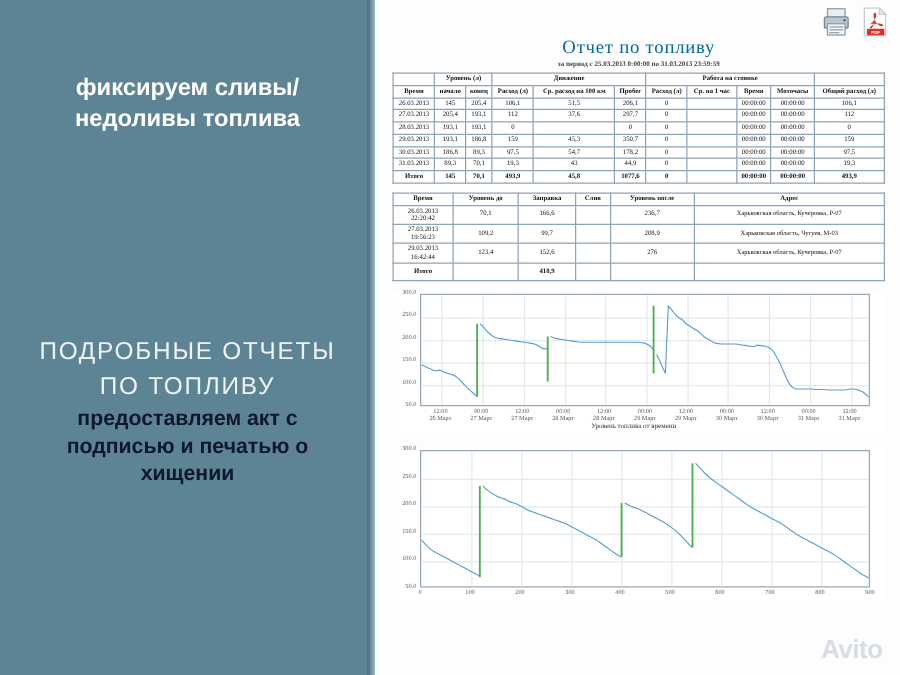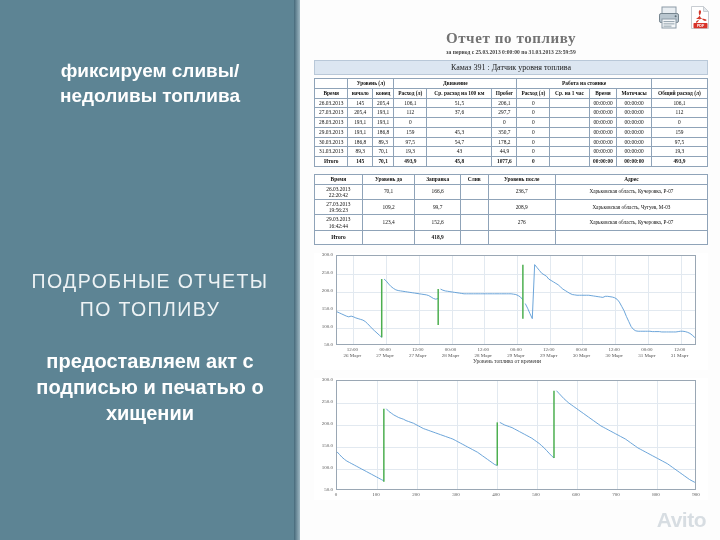--- a/index.html
+++ b/index.html
@@ -35,28 +35,27 @@
     margin-top:58px;
     font-size:19px;
     font-weight:bold;
     line-height:1.32;
     text-align:center;
     padding:0 18px;
     white-space:pre-line;
     color:#ffffff;
   }
   #tagline-2 {
-    margin-top:24px;
-    font-size:20px;
+    font-size:17px;
     font-weight:bold;
     line-height:1.32;
     text-align:center;
     padding:0 16px;
     white-space:pre-line;
-    color:#ffffff;
+    color:#0f172a;
   }
   #panel-edge {
     position:absolute; right:0; top:0;
     width:6px; height:540px;
     background:linear-gradient(to right,#46697a,#9fb8c3);
   }
 
   
   #report-panel {
     flex:1 1 auto;
@@ -68,23 +67,23 @@
   }
   #toolbar {
     position:absolute; top:5px; right:8px;
     display:flex; gap:7px; align-items:flex-start;
   }
   .tool-ico { width:24px; height:25px; display:block; }
 
   #report-title {
     text-align:center;
     font-family:"Liberation Serif", serif;
-    font-weight:bold;
+    font-weight:normal;
     font-size:15px;
-    color:#737373;
+    color:#0369a1;
     letter-spacing:.6px;
     margin-top:26px;
   }
   #report-subtitle {
     text-align:center;
     font-family:"Liberation Serif", serif;
     font-size:5.6px;
     font-weight:bold;
     color:#444;
     margin-top:2px;
@@ -191,21 +190,20 @@
         <path d="M15.5 1.5 l5 5 h-5 z" fill="#e4e8ec" stroke="#c8cdd2" stroke-width="1"></path>
         <path d="M8 14 c4-2 6-7 4.6-8.4 C11 4.2 10 7 11.6 10.6 c1.6 3.6 4.4 6 6.4 5.2 c2-0.8-1.6-2.6-5-1.8 c-3.4 0.8-5.6 2.6-5 3.6 c0.6 1 2.6-1 3.2-3.6z" fill="#d33a2c"></path>
         <rect x="5.5" y="18" width="14" height="5.2" rx="0.7" fill="#d8332a"></rect>
         <text x="12.5" y="22" font-family="Liberation Sans, sans-serif" font-size="3.6" fill="#ffffff" text-anchor="middle" font-weight="bold">PDF</text>
       </svg>
     </span>
   </div>
 
   <div id="report-title">Отчет по топливу</div>
   <div id="report-subtitle">за период с 25.03.2013 0:00:00 по 31.03.2013 23:59:59</div>
-  <div id="device-bar">Камаз 391 : Датчик уровня топлива</div>
 
   <table id="tbl-main">
     <thead>
       <tr id="mt-grouprow">
           <th colspan="1" style="border-top: 1px solid rgb(143, 163, 184);"></th>
           <th colspan="2">Уровень (л)</th>
           <th colspan="3">Движение</th>
           <th colspan="4">Работа на стоянке</th>
           <th colspan="1" style="border-top: 1px solid rgb(143, 163, 184);"></th>
         </tr>

